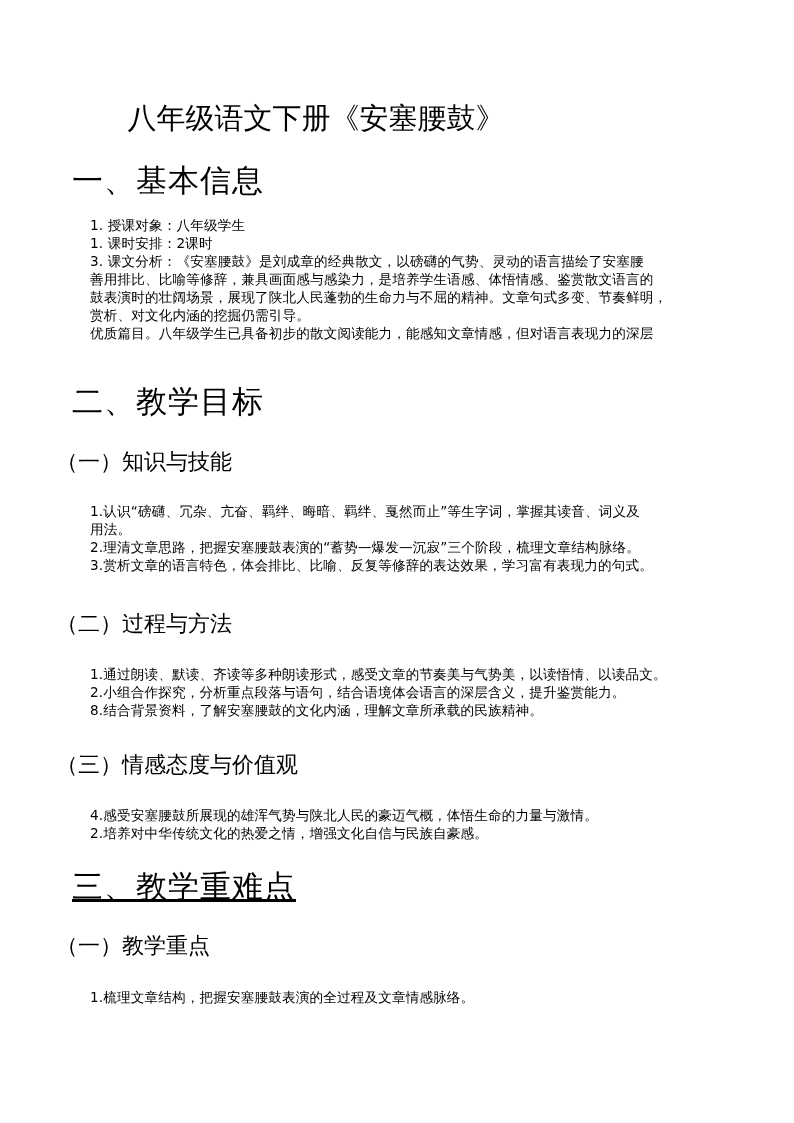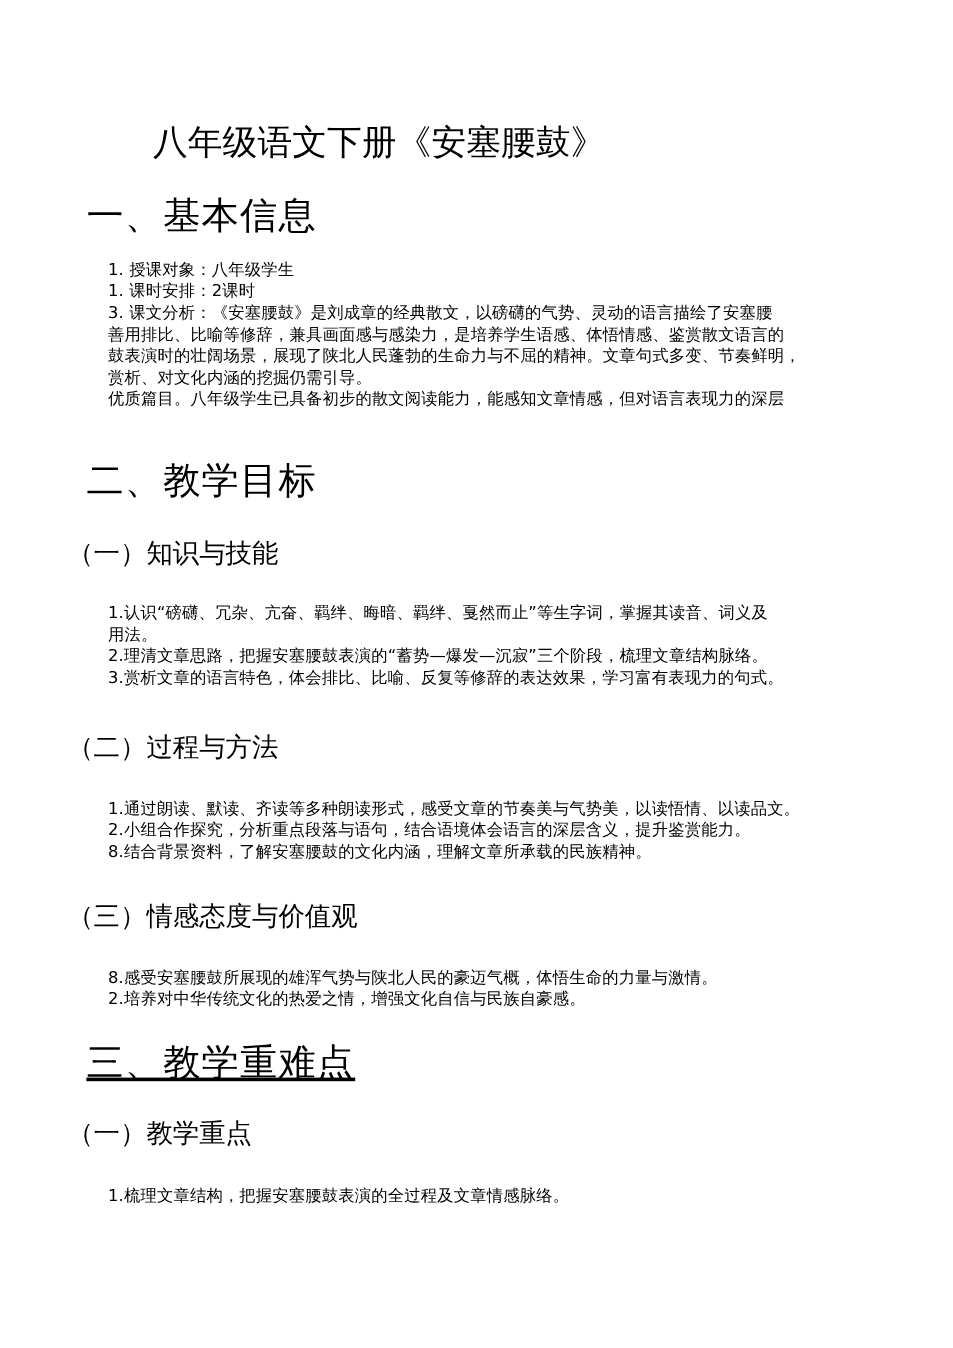--- a/index.html
+++ b/index.html
@@ -43,21 +43,21 @@
 
   <div class="h2" style="top:609px;text-align:right;">（二）过程与方法</div>
   <div class="block" style="top:665px;">
     <div class="line">1.通过朗读、默读、齐读等多种朗读形式，感受文章的节奏美与气势美，以读悟情、以读品文。</div>
     <div class="line">2.小组合作探究，分析重点段落与语句，结合语境体会语言的深层含义，提升鉴赏能力。</div>
     <div class="line">8.结合背景资料，了解安塞腰鼓的文化内涵，理解文章所承载的民族精神。</div>
   </div>
 
   <div class="h2" style="top:750px;">（三）情感态度与价值观</div>
   <div class="block" style="top:806px;">
-    <div class="line">8.感受安塞腰鼓所展现的雄浑气势与陕北人民的豪迈气概，体悟生命的力量与激情。</div>
+    <div class="line">4.感受安塞腰鼓所展现的雄浑气势与陕北人民的豪迈气概，体悟生命的力量与激情。</div>
     <div class="line">2.培养对中华传统文化的热爱之情，增强文化自信与民族自豪感。</div>
   </div>
 
   <div class="h1" style="top:866px;text-decoration:underline;">三、教学重难点</div>
 
   <div class="h2" style="top:931px;">（一）教学重点</div>
   <div class="block" style="top:988px;">
     <div class="line">1.梳理文章结构，把握安塞腰鼓表演的全过程及文章情感脉络。</div>
   </div>
 

